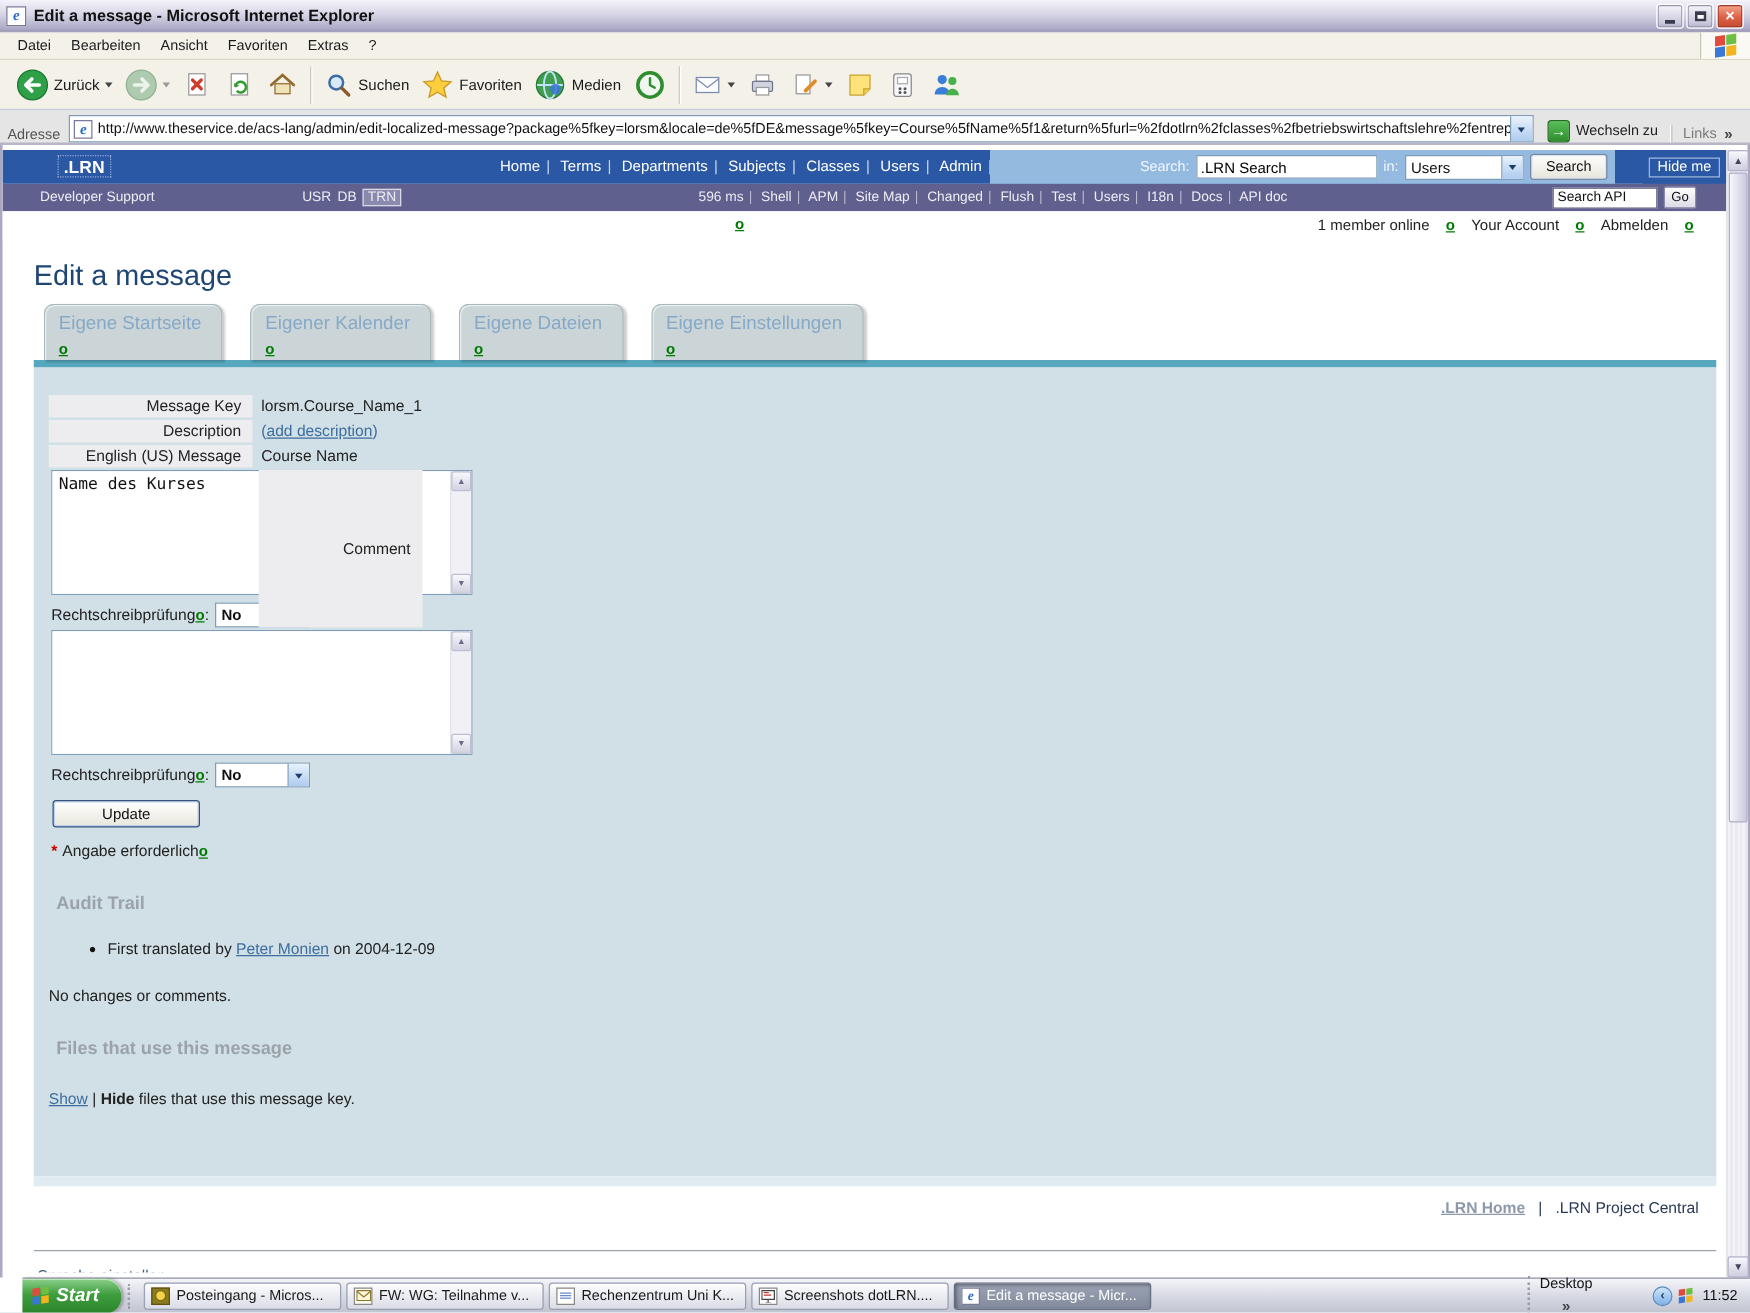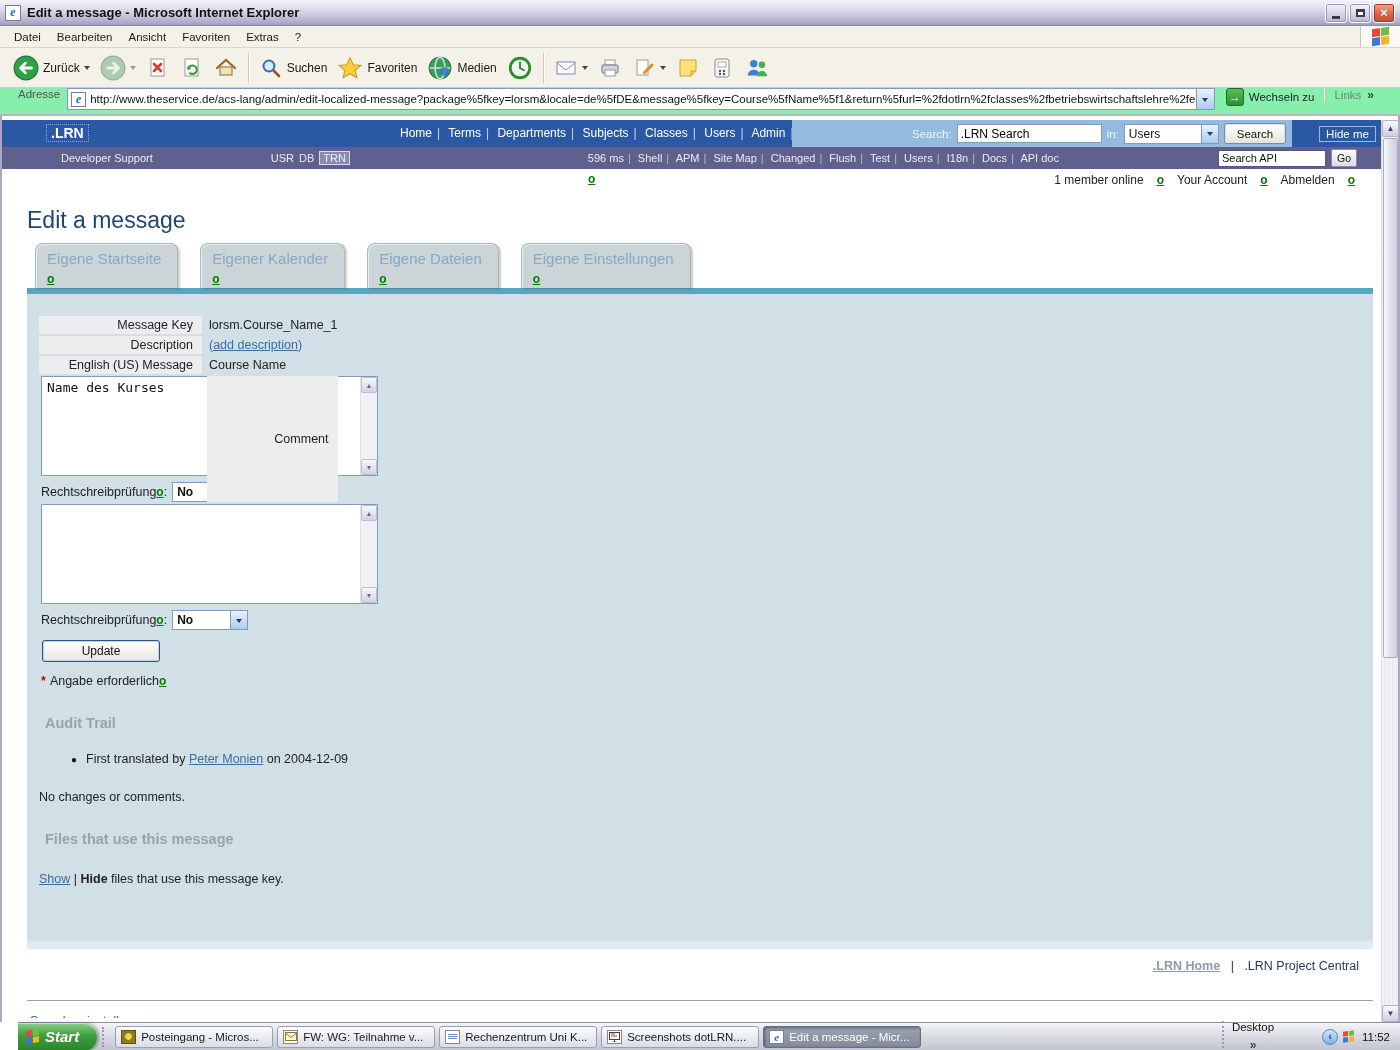--- a/index.html
+++ b/index.html
@@ -44,22 +44,22 @@
   
   .toolbar { height:40px; background:#F3F1E8; border-bottom:1px solid #C6CEDC;
     display:flex; align-items:center; padding-left:8px; }
   .tbtn { display:flex; align-items:center; gap:4px; padding:2px 5px; font-size:12px; color:#1a1a1a; }
   .tbtn svg { display:block; }
   .caret { width:0; height:0; border:3px solid transparent; border-top:4px solid #444; margin-top:4px; }
   .caret.dim { border-top-color:#999; }
   .tsep { width:1px; height:30px; background:#CFCBBC; margin:0 5px; box-shadow:1px 0 0 #fff; }
 
   
-  .addressbar { height:28px; background:#86efac; border-bottom:2px solid #B8B6C6;
-    display:flex; align-items:flex-start; padding:0 18px; gap:7px; }
+  .addressbar { height:28px; background:#e5e5e5; border-bottom:2px solid #B8B6C6;
+    display:flex; align-items:flex-end; padding:0 6px; gap:7px; }
   .addr-label { font-size:11.5px; color:#555; }
   .addr-input { flex:1; height:22px; background:#fff; border:1px solid #7F9DB9;
     display:flex; align-items:center; padding-left:3px; overflow:hidden; }
   .addr-input .app-ico { width:15px; height:15px; margin-right:4px; flex:none; }
   .url-text { font-size:11.5px; color:#111; white-space:nowrap; overflow:hidden; flex:1; }
   .combo-btn { flex:none; width:18px; height:20px; border-left:1px solid #7F9DB9;
     background:linear-gradient(#E9F2FC,#AECBEF); display:flex; align-items:center; justify-content:center; }
   .tri-dn { width:0; height:0; border:3px solid transparent; border-top:4px solid #1C3E6E; margin-top:4px; }
   .go-btn { display:flex; align-items:center; gap:5px; font-size:11.5px; color:#222; padding:0 4px; }
   .go-ico { width:18px; height:18px; border-radius:3px; background:linear-gradient(#58BE58,#2E8E2E);
@@ -92,27 +92,27 @@
     background:linear-gradient(#E9F2FC,#AECBEF); display:flex; align-items:center; justify-content:center; }
   .xp-btn { height:21px; padding:0 12px; font-size:11.5px; color:#111;
     background:linear-gradient(#FEFEFE,#E7E5DA); border:1px solid #7A8AA4; border-radius:3px;
     box-shadow:inset 0 0 0 1px #D8E4F4; }
   .hide-zone { position:absolute; right:0; left:1312px; height:100%; background:#2A58A4;
     display:flex; align-items:center; justify-content:center; }
   .hide-me { color:#fff; border:1px solid #9FB6DE; padding:1px 6px; font-size:11.5px; }
 
   
   .dev-bar { height:22px; background:#60608E; color:#ECECF4; font-size:11px;
-    display:flex; align-items:center; padding:0 10px 0 59px; }
+    display:flex; align-items:center; padding:0 10px 0 30px; }
   .dev-flags { margin-left:118px; display:flex; align-items:center; gap:5px; }
   .flag-on { border:1px solid #D8D8E8; background:#8A8AAE; padding:0 3px; }
   .dev-links { margin-left:238px; white-space:nowrap; }
   .dev-links .sep { margin:0 4px; color:#B8B8D0; }
   .api-box { margin-left:auto; display:flex; align-items:center; gap:5px; margin-right:14px; }
-  .api-input { width:108px; height:17px; border:1px solid #55557E; background:#fff;
+  .api-input { width:84px; height:17px; border:1px solid #55557E; background:#fff;
     font:11px "Liberation Sans",sans-serif; padding:0 3px; color:#111; }
   .go-small { height:18px; padding:0 5px; font-size:10.5px; background:linear-gradient(#FDFDFD,#DDDBE8);
     border:1px solid #8A8AAA; border-radius:2px; color:#111; }
 
   
   .session-strip { position:relative; height:24px; background:#fff; font-size:12px; color:#222; }
   .o-mark { color:#007A00; font-weight:bold; text-decoration:underline; font-size:12px; }
   .center-o { position:absolute; left:586px; top:3px; }
   .session-right { position:absolute; right:26px; top:4px; display:flex; align-items:center; gap:13px; }
 

